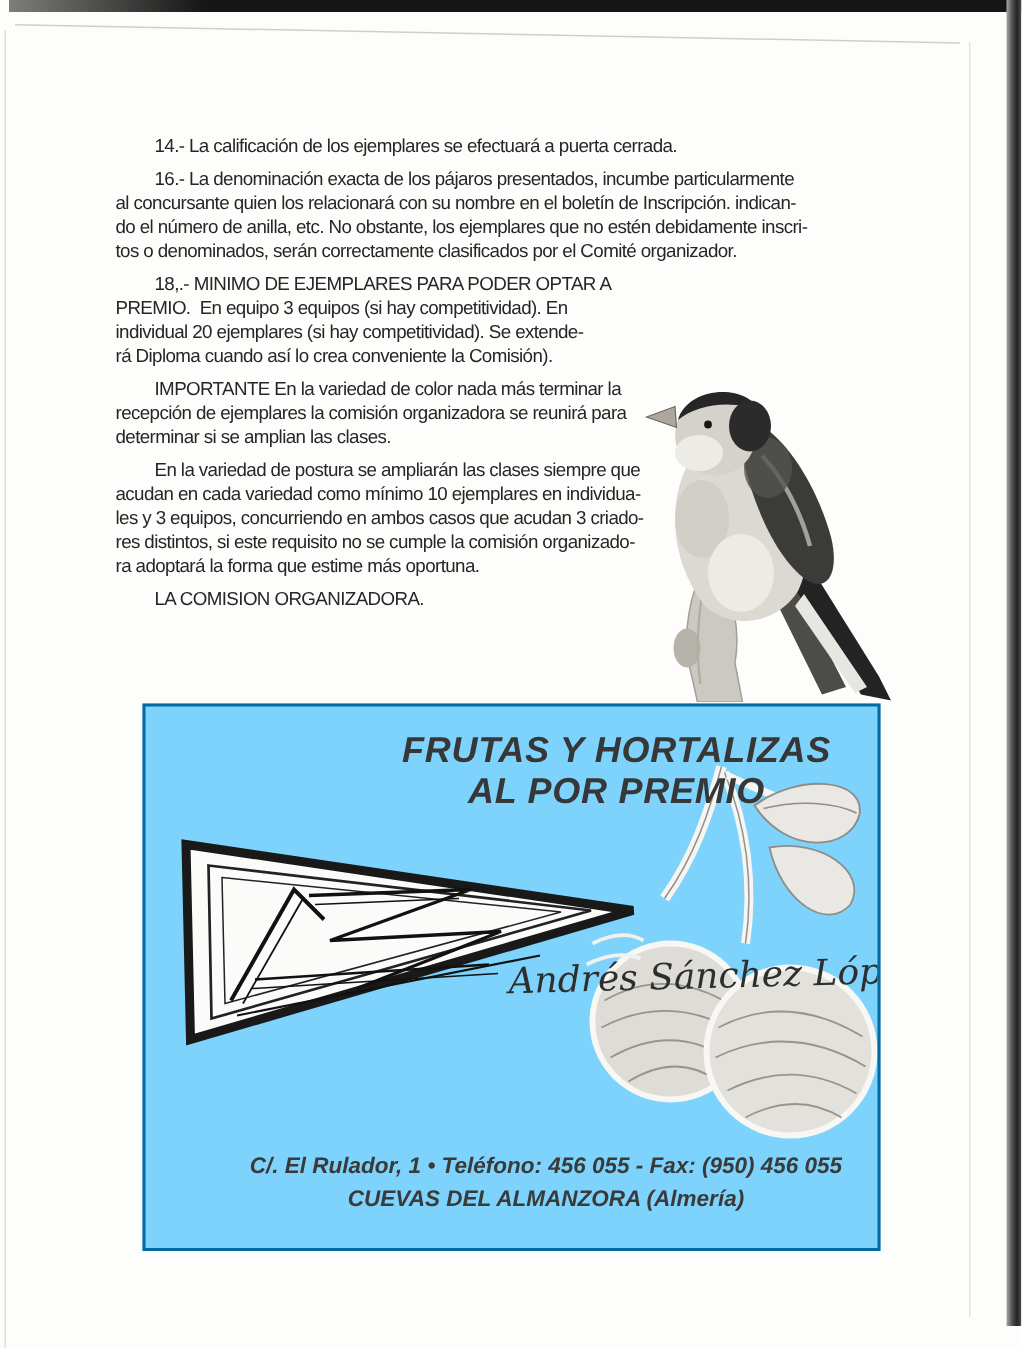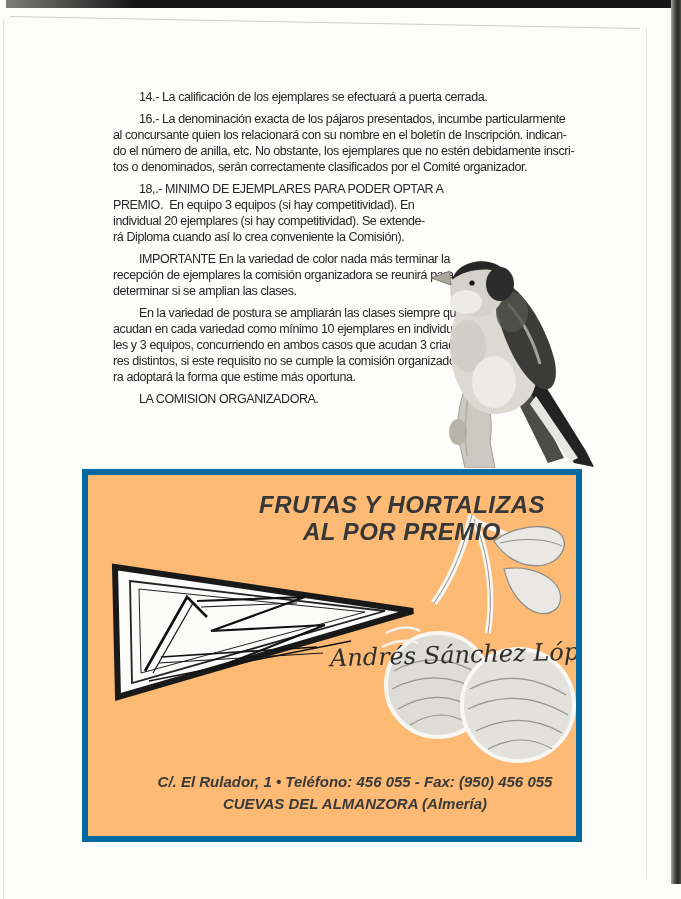--- a/index.html
+++ b/index.html
@@ -12,28 +12,28 @@
   .scan-top-band-fade{position:absolute;top:0;left:6px;width:130px;height:8px;
     background:linear-gradient(to right,#7d7d7b,#161616);}
   .scan-crease{position:absolute;top:16px;left:10px;width:630px;height:1px;background:#cfcfc9;
     transform:rotate(1.1deg);transform-origin:left top;}
   .page-edge-right{position:absolute;left:646px;top:28px;width:1px;height:850px;background:#e3e3df;}
   .page-edge-left{position:absolute;left:3px;top:20px;width:1px;height:879px;background:#dededa;}
   .scan-right-strip{position:absolute;left:671px;top:0;width:10px;height:884px;
     background:linear-gradient(to right,#a9a9a7 0%,#565654 35%,#242424 70%,#4e4e4c 100%);}
   
   .doc{position:absolute;left:77px;top:89px;width:505px;color:#262626;
-    font-size:12.5px;line-height:16px;letter-spacing:-0.4px;margin-left:36px;}
+    font-size:12.5px;line-height:16px;letter-spacing:-0.4px;}
   .para{margin:0 0 6px 0;white-space:pre;text-indent:26px;}
   
   .bird{position:absolute;left:428px;top:246px;width:168px;height:222px;}
   .bird svg{filter:blur(.4px);}
   
-  .ad-box{position:absolute;left:82px;top:469px;width:488px;height:361px;
-    background:#fdba74;border:6px solid #0369a1;overflow:hidden;}
+  .ad-box{position:absolute;left:95px;top:469px;width:488px;height:361px;
+    background:#7dd3fc;border:2px solid #0369a1;overflow:hidden;}
   .ad-title{position:absolute;left:154px;top:16px;width:320px;text-align:center;
     font-style:italic;font-weight:bold;font-size:24px;line-height:27px;
     color:#373737;letter-spacing:0.5px;}
   .pennant{position:absolute;left:21px;top:84px;width:310px;height:145px;}
   .cherries{position:absolute;left:288px;top:38px;width:200px;height:280px;}
   .owner{position:absolute;left:242px;top:166px;width:240px;
     font-family:"DejaVu Serif",serif;font-style:italic;font-size:24px;
     color:#2e2e2e;transform:rotate(-1.5deg);white-space:pre;}
   .addr{position:absolute;left:0;top:296px;width:454px;text-align:center;
     font-style:italic;font-weight:bold;font-size:15px;line-height:22px;color:#3a3a3a;padding-left:40px;}

